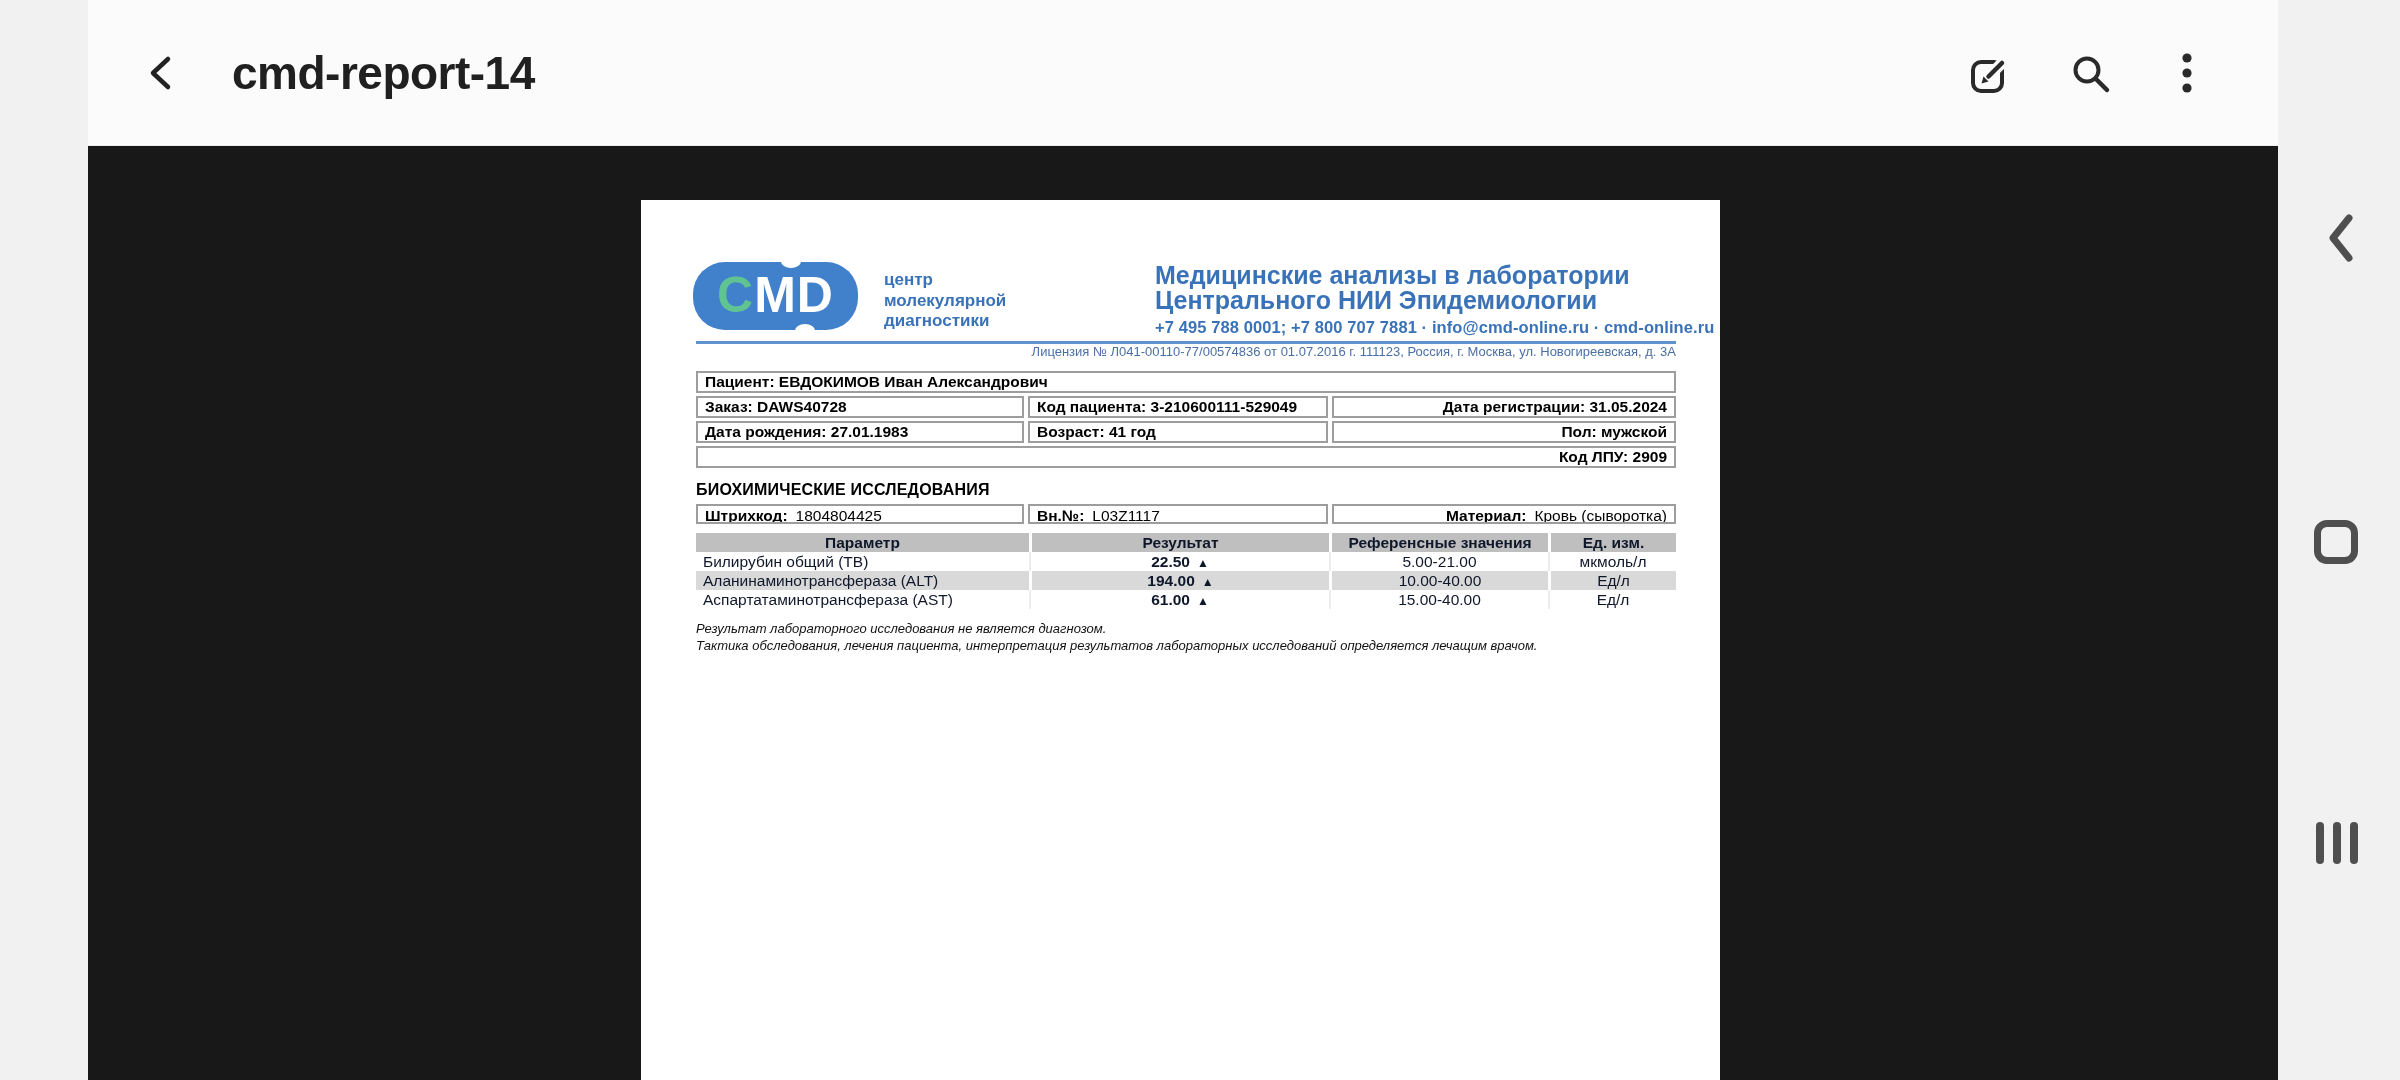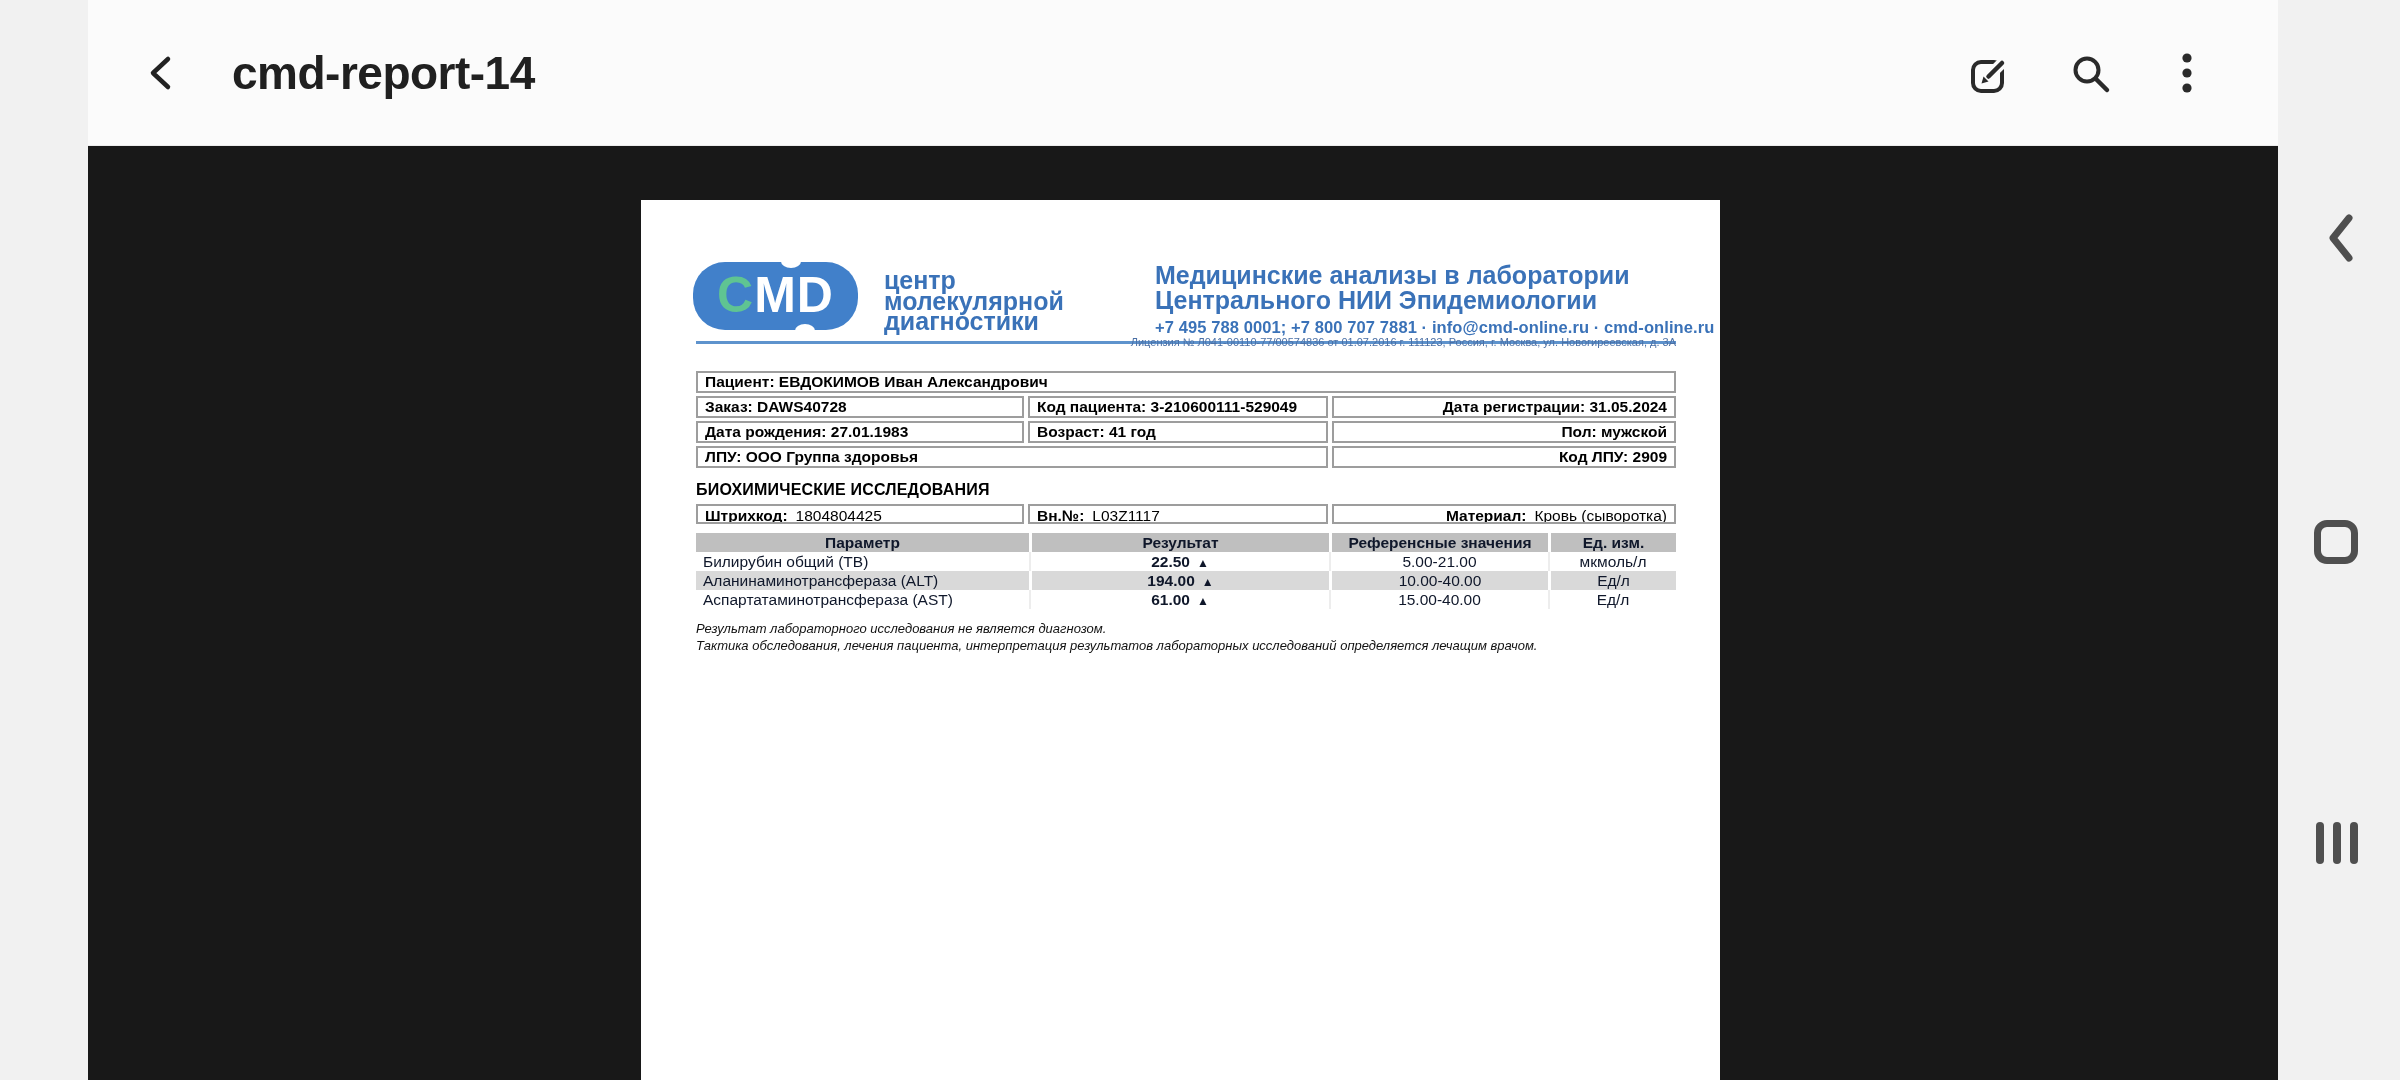--- a/index.html
+++ b/index.html
@@ -53,29 +53,29 @@
   .logo-blob::before, .logo-blob::after {
     content:""; position:absolute; width:20px; height:13px; background:#ffffff; border-radius:50%;
   }
   .logo-blob::before { top:-7px; left:88px; }
   .logo-blob::after  { bottom:-7px; left:102px; }
   .logo-text { font-size:50px; font-weight:700; letter-spacing:1px; }
   .logo-text .c  { color:#5fc492; }
   .logo-text .md { color:#ffffff; }
   .logo-tagline {
     position:absolute; left:243px; top:70px;
-    font-size:25px; line-height:20.5px; font-weight:700; color:#3a72b8;
+    font-size:17px; line-height:20.5px; font-weight:700; color:#3a72b8;
   }
   .lab-block { position:absolute; left:514px; top:63px; color:#3a72b8; }
   .lab-block .l1 { font-size:25px; line-height:25px; font-weight:700; }
   .lab-block .contacts { font-size:16.5px; font-weight:700; margin-top:5px; letter-spacing:0.1px; }
   .rule { position:absolute; left:55px; top:141px; width:980px; height:3px; background:#5e93cd; }
   .license {
-    position:absolute; left:55px; top:136px; width:980px; text-align:right;
-    font-size:11px; color:#4a6fa5;
+    position:absolute; left:55px; top:144px; width:980px; text-align:right;
+    font-size:13px; color:#4a6fa5;
   }
 
   
   .ptable { position:absolute; left:55px; width:980px; }
   .pt-patient { top:171px; }
   .pt-sample  { top:304px; }
   .prow { display:flex; column-gap:4px; margin-bottom:3px; }
   .pcell {
     height:22px; border:2px solid #9d9d9d; background:#ffffff;
     font-size:15.5px; font-weight:700; color:#000;
@@ -176,21 +176,20 @@
         <div class="pcell w1">Заказ: DAWS40728</div>
         <div class="pcell w2">Код пациента: 3-210600111-529049</div>
         <div class="pcell w3">Дата регистрации: 31.05.2024</div>
       </div>
       <div class="prow">
         <div class="pcell w1">Дата рождения: 27.01.1983</div>
         <div class="pcell w2">Возраст: 41 год</div>
         <div class="pcell w3">Пол: мужской</div>
       </div>
       <div class="prow">
-        <div class="pcell w12">ЛПУ: ООО Группа здоровья</div>
         <div class="pcell w3">Код ЛПУ: 2909</div>
       </div>
     </div>
 
     <div class="section-title">БИОХИМИЧЕСКИЕ ИССЛЕДОВАНИЯ</div>
 
     <div class="ptable pt-sample">
       <div class="prow">
         <div class="pcell w1">
           <span>Штрихкод:</span><span class="val">1804804425</span>

